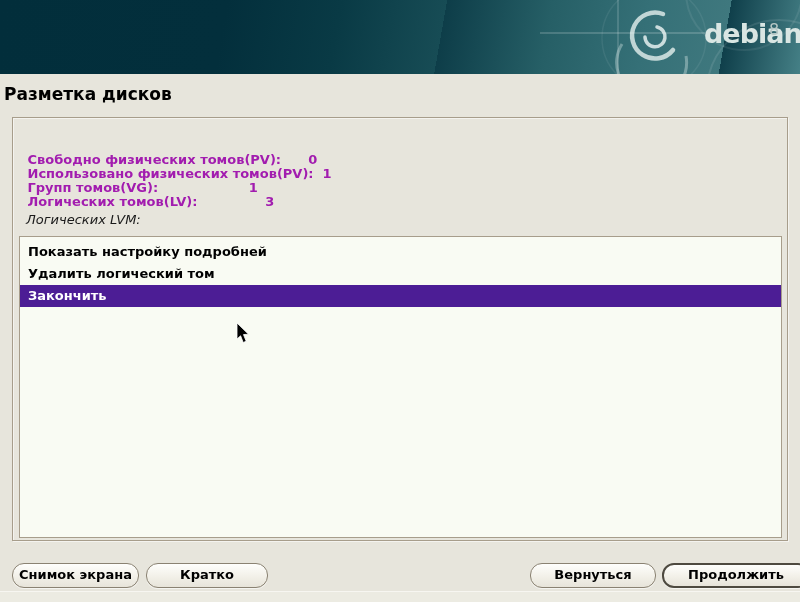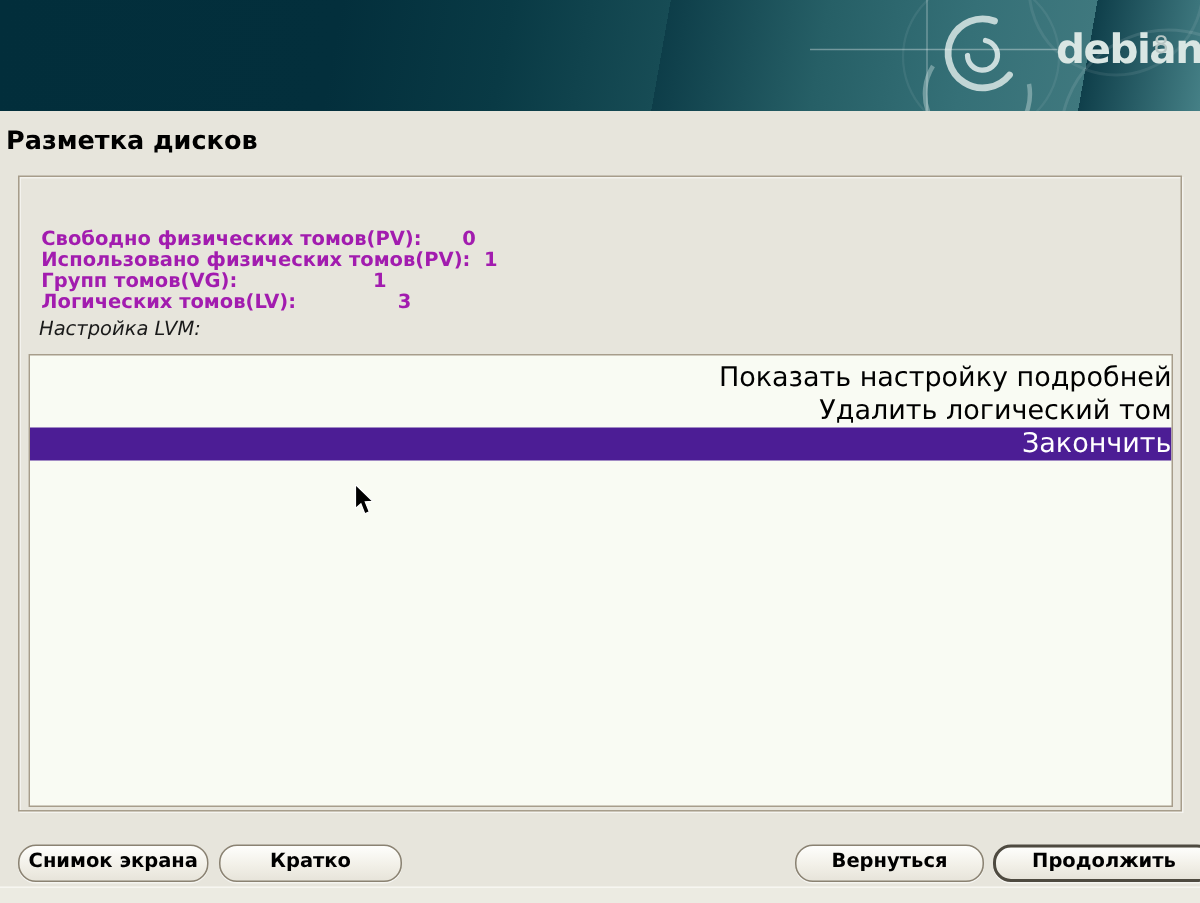--- a/index.html
+++ b/index.html
@@ -65,24 +65,23 @@
   
   .listbox {
     position: absolute; left: 6px; top: 118px; width: 763px; height: 302px;
     border: 1px solid #a79d8b;
     background: #f9fbf3;
     padding-top: 4px;
     overflow: hidden;
   }
   .listrow {
     height: 22px; line-height: 22px;
-    font-size: 18px; font-weight: normal; color: #000;
+    font-size: 13px; font-weight: bold; color: #000;
     padding-left: 8px; white-space: nowrap;
     cursor: default;
-    text-align: right;
   }
   .listrow.selected { background: #4c1d95; color: #ffffff; }
 
   
   .cursor { position: absolute; left: 236px; top: 323px; width: 14px; height: 22px; }
 
   
   .btn {
     position: absolute; top: 563px; height: 25px;
     border: 1px solid #8a8272; border-radius: 12px;
@@ -124,21 +123,21 @@
   <span class="brand-version">8</span>
 </div>
 
 <div class="page-title">Разметка дисков</div>
 
 <div class="frame">
   <div class="summary-lines"> Свободно физических томов(PV):      0
  Использовано физических томов(PV):  1
  Групп томов(VG):                    1
  Логических томов(LV):               3</div>
-  <div class="summary-sub">Настройка LVM:</div>
+  <div class="summary-sub">Логических LVM:</div>
 
   <div class="listbox">
     <div class="listrow">Показать настройку подробней</div>
     <div class="listrow">Удалить логический том</div>
     <div class="listrow selected">Закончить</div>
   </div>
 </div>
 
 <svg class="cursor" viewBox="0 0 14 22">
   <polygon points="1,0 1,16 4.6,12.8 7.2,19.5 10.2,18.2 7.5,11.6 12.5,11.2" fill="#000" stroke="#fff" stroke-width="0.8"></polygon>

